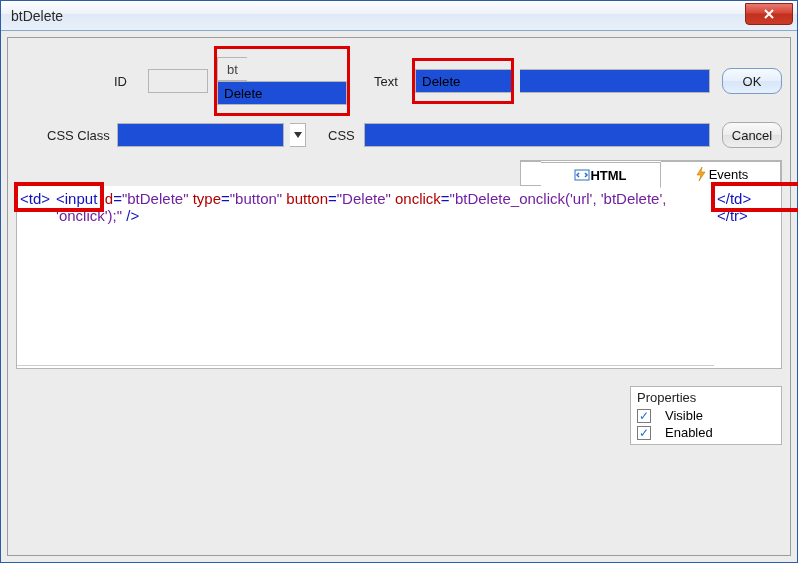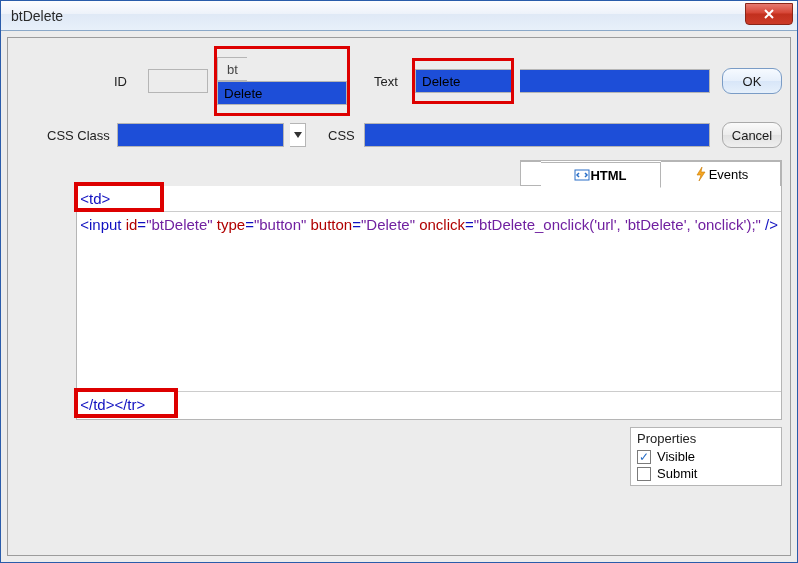--- a/index.html
+++ b/index.html
@@ -84,45 +84,45 @@
     border-bottom: 1px solid #b5b5b5;
   }
   .tab.active {
     font-weight: bold; background: #fff; border-bottom: 1px solid #fff;
     position: relative; top: 1px;
   }
   .tab-gap { flex: 1; border-bottom: 1px solid #b5b5b5; border-top: 1px solid #b5b5b5; }
   .tab svg { width: 16px; height: 16px; }
   .code-area {
     background: #fff; border: 1px solid #b5b5b5; border-top: none;
-    display: flex; flex-direction: column;
+    display: flex; 
     font-family: "Segoe UI", Tahoma, sans-serif;
     font-size: 15px;
     padding-bottom: 2px;
   }
   .row-a {
     border-bottom: 1px solid #ccc; padding: 4px 3px; position: relative;
   }
   .row-b {
     padding: 4px 3px; height: 180px; border-bottom: 1px solid #ccc;
   }
   .row-c { padding: 4px 3px; position: relative; }
   .markbox { position: absolute; border: 4px solid #d00; top: -4px; height: 30px; }
   .mark-td { left: -3px; width: 90px; }
   .mark-td2 { left: -3px; width: 104px; }
   .tag { color: #1010c0; }
   .attr { color: #b00000; }
   .val { color: #7020a0; }
-  .below-area { display: flex; margin-top: 7px; }
+  .below-area { display: flex; margin-top: 17px; }
   .props-box {
     width: 152px; border: 1px solid #b5b5b5; background: #fff;
     padding: 3px 6px;
   }
   .props-title { color: #222; margin-bottom: 2px; }
-  .chk-row { display: flex; align-items: center; gap: 6px; padding: 1px 0; }
+  .chk-row { display: flex; align-items: center; gap: 14px; padding: 1px 0; }
   .chk {
     width: 14px; height: 14px; border: 1px solid #7a7a7a; background: #fff;
     display: flex; align-items: center; justify-content: center;
   }
   .chk.checked::after {
     content: "✓"; color: #2a6fc7; font-size: 12px; line-height: 10px;
   }
 </style>
 </head>
 <body>
@@ -210,21 +210,21 @@
     </div>
 
     <div class="below-area">
       <div class="props-box">
         <div class="props-title">Properties</div>
         <div class="chk-row">
           <span class="chk checked"></span>
           <span>Visible</span>
         </div>
         <div class="chk-row">
-          <span class="chk"></span>
-          <span>Submit</span>
+          <span class="chk checked"></span>
+          <span>Enabled</span>
         </div>
       </div>
     </div>
 
   </div>
 
 </div>
 
 </body></html>

